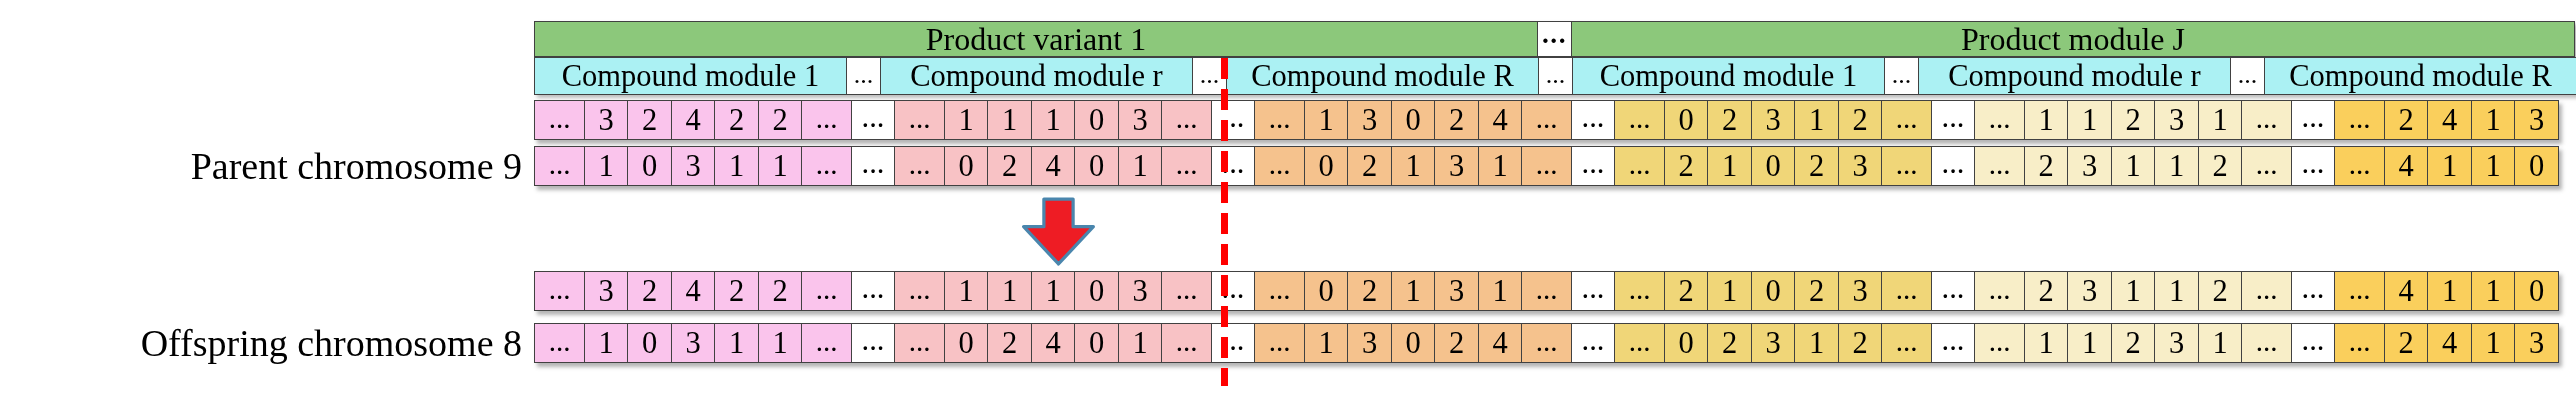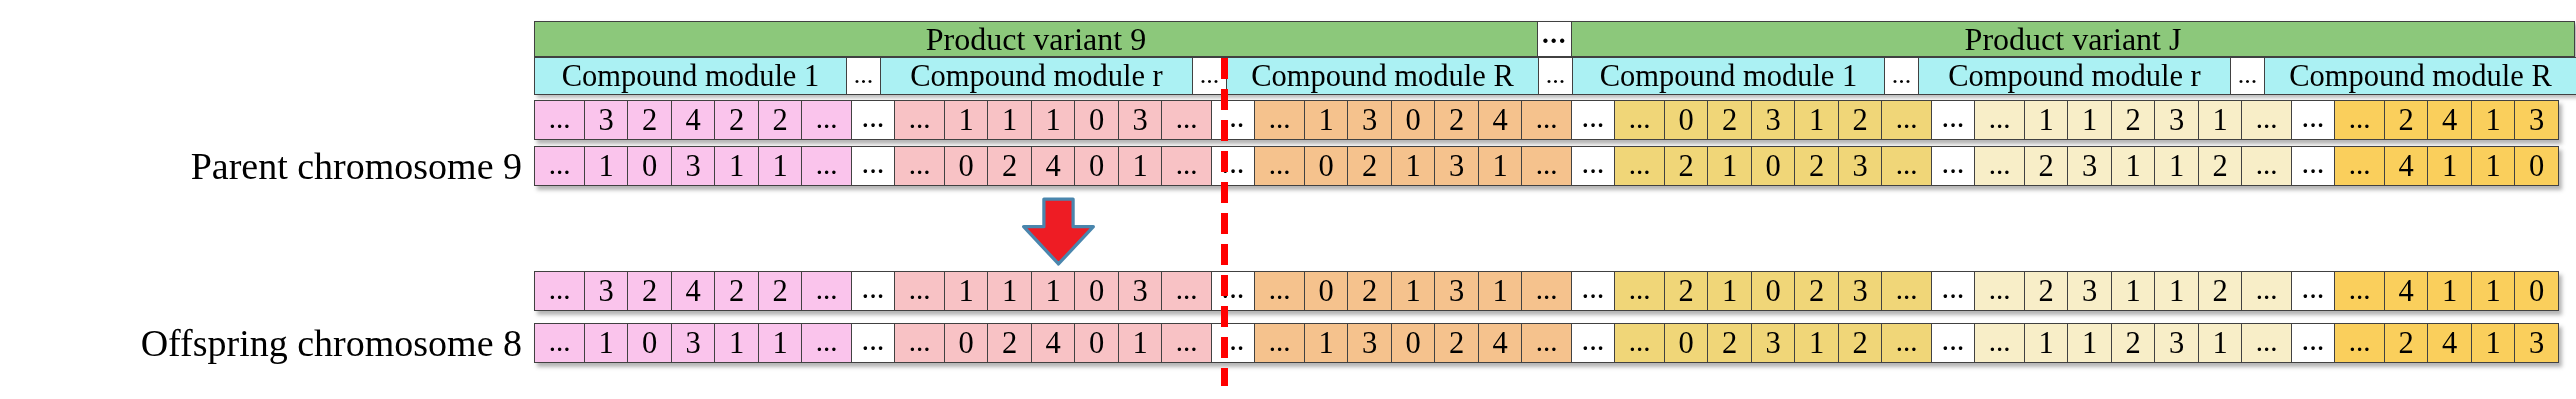--- a/index.html
+++ b/index.html
@@ -44,23 +44,23 @@
 </style>
 </head>
 <body>
 
 <div class="canvas">
 
   <div class="row-label lbl-p2">Parent chromosome 9</div>
   <div class="row-label lbl-o2">Offspring chromosome 8</div>
 
   <div class="hdr-row variant-row">
-    <div class="vcell">Product variant 9</div>
+    <div class="vcell">Product variant 1</div>
     <div class="vsep">...</div>
-    <div class="vcell">Product variant J</div>
+    <div class="vcell">Product module J</div>
   </div>
 
   <div class="hdr-row module-row">
       <div class="mhead">Compound module 1</div>
       <div class="sep">...</div>
       <div class="mhead">Compound module r</div>
       <div class="sep">...</div>
       <div class="mhead">Compound module R</div>
       <div class="sep">...</div>
       <div class="mhead">Compound module 1</div>

